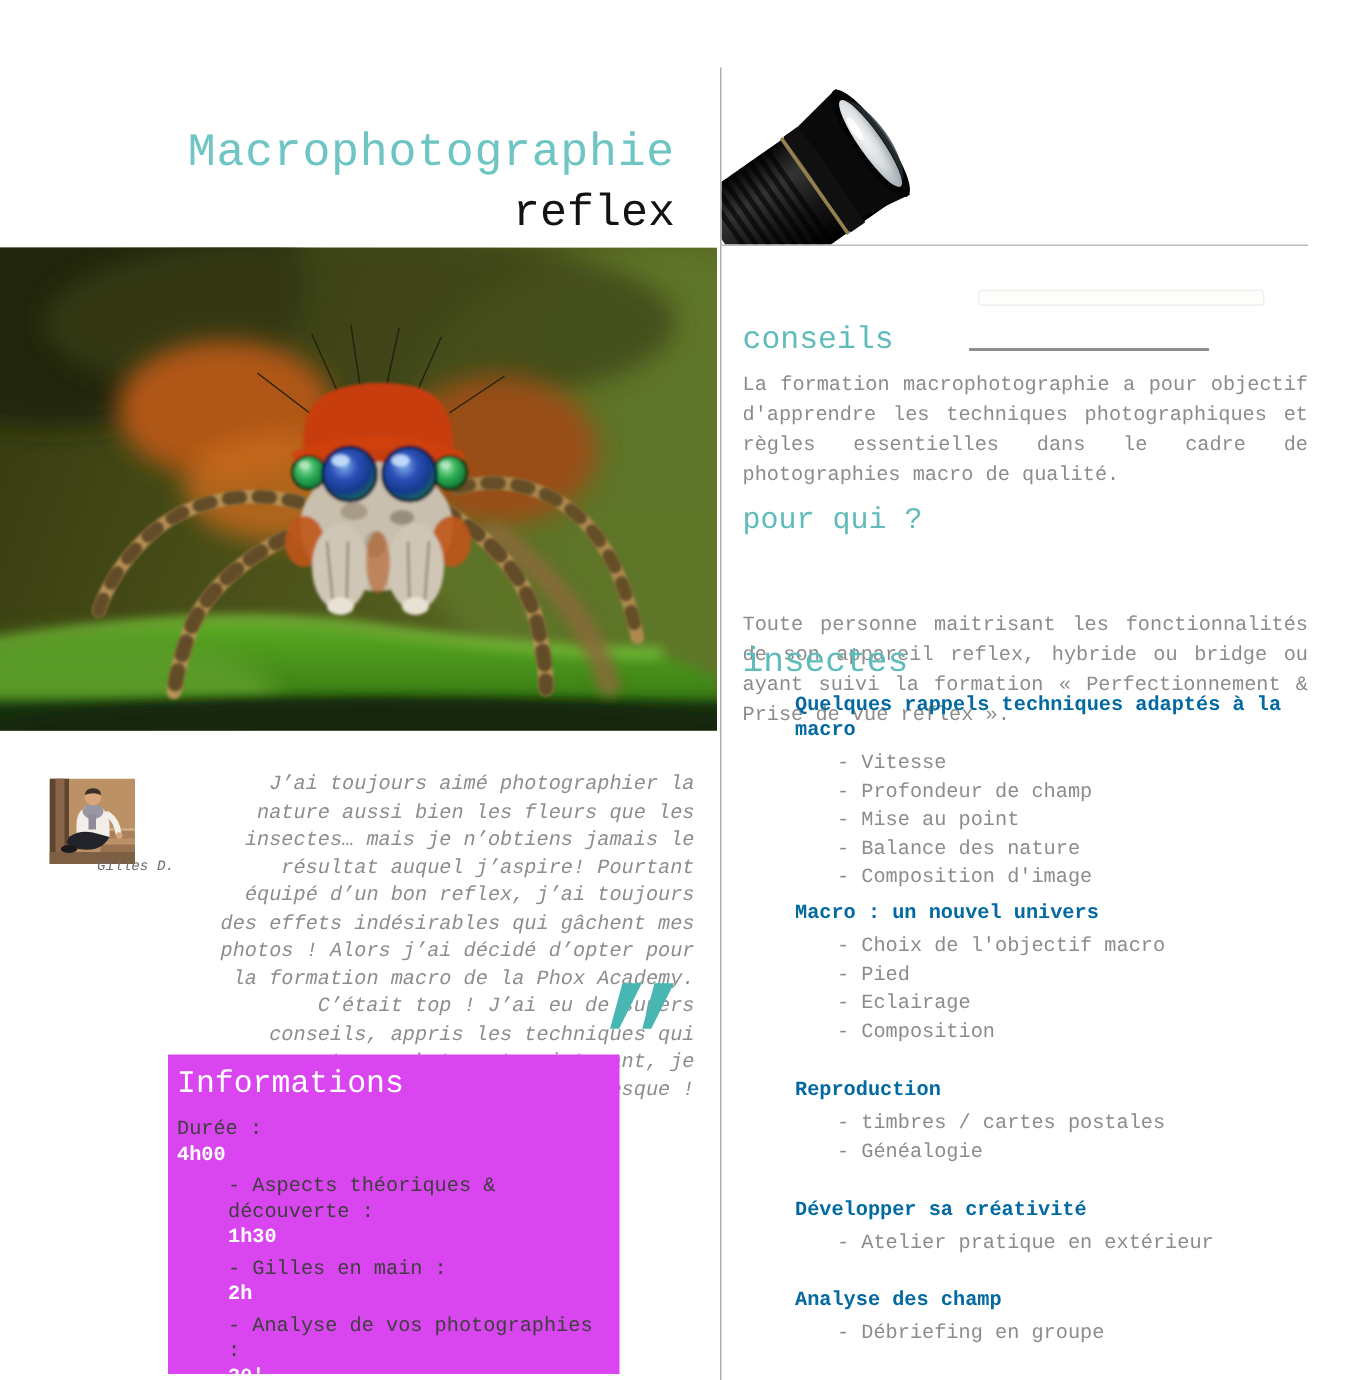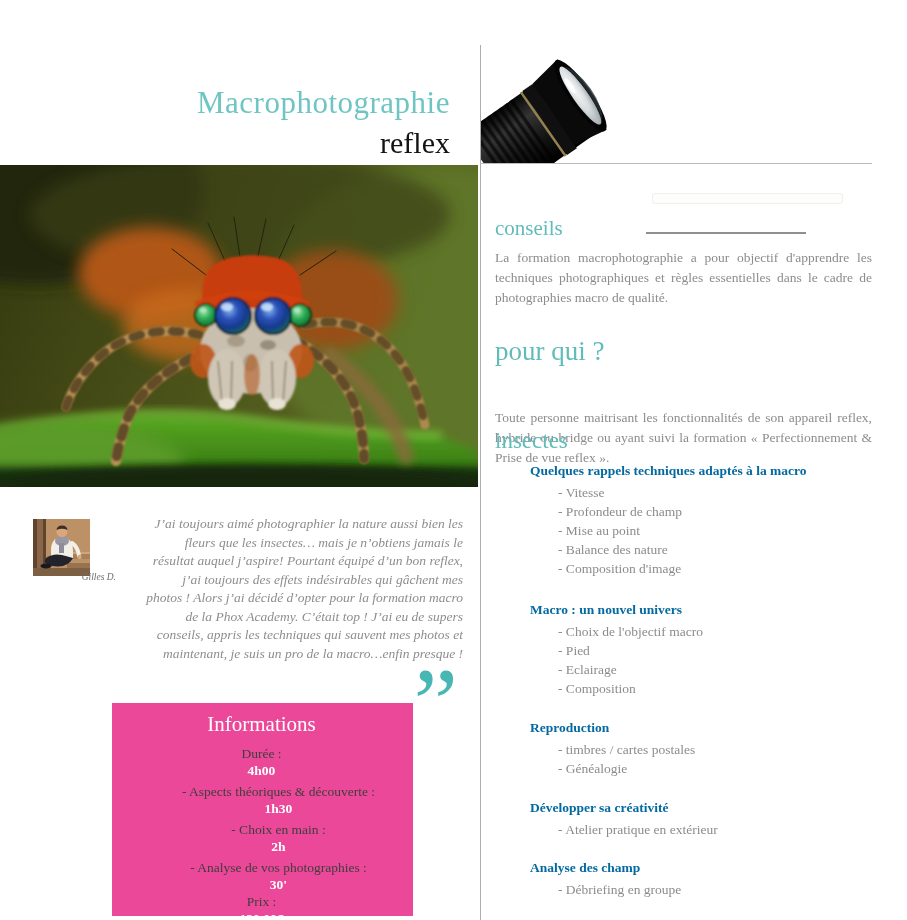--- a/index.html
+++ b/index.html
@@ -1,18 +1,18 @@
 <!DOCTYPE html>
 <html><head>
 <meta charset="utf-8">
 <style>
   html,body { margin:0; padding:0; background:#ffffff; }
   .page {
     position:relative; width:907px; height:920px; overflow:hidden;
-    background:#ffffff; font-family:Liberation Serif, serif;
+    background:#ffffff; font-family:Liberation Mono, monospace;
   }
   
   .title-main {
     position:absolute; top:84px; left:0; width:450px; text-align:right;
     font-size:31px; line-height:38px; color:#6fc5c3; letter-spacing:0.5px;
   }
   .title-sub {
     position:absolute; top:125px; left:0; width:450px; text-align:right;
     font-size:30px; line-height:36px; color:#131313;
   }
@@ -21,21 +21,21 @@
   .hline-top { position:absolute; left:480px; top:163px; width:392px; height:1px; background:#bcbcbc; }
 
   
   .ghost-box {
     position:absolute; left:652px; top:193px; width:189px; height:9px;
     border:1px solid #f1efec; border-radius:3px; background:#fdfdfc;
   }
   .ghost-line { position:absolute; left:646px; top:232px; width:160px; height:2px; background:#8f8f8f; }
   .sec-head { position:absolute; left:495px; color:#5fbcba; }
   .sec-head.h-objectifs { top:216px; font-size:21px; }
-  .sec-head.h-pourqui  { top:336px; font-size:27px; }
+  .sec-head.h-pourqui  { top:336px; font-size:20px; }
   .sec-head.h-programme{ top:428px; font-size:23px; }
   .para {
     position:absolute; left:495px; width:377px; text-align:justify;
     font-size:13.5px; line-height:20px; color:#8c8c8c;
   }
   .para.p-objectifs { top:248px; }
   .para.p-pourqui   { top:368px;margin-top:40px; }
   .pg { position:absolute; left:530px; width:352px; }
   .pg-title { font-weight:bold; font-size:13.5px; line-height:17px; color:#0369a1; margin:0 0 4px 0; }
   .pg-item  { font-size:13.5px; line-height:19px; color:#8c8c8c; padding-left:28px; }
@@ -53,21 +53,21 @@
     font-size:13.5px; line-height:18.5px; font-style:italic; color:#8d8d8d;
   }
   .quote-mark {
     position:absolute; left:398px; top:663px; width:60px; text-align:right;
     font-size:100px; line-height:0.8; color:#48b7b4; font-style:normal;
   }
 
   
   .info-box {
     position:absolute; left:112px; top:703px; width:301px; height:213px;
-    background:#ec4899; box-sizing:border-box; padding:8px 8px 0 6px;text-align:center;
+    background:#d946ef; box-sizing:border-box; padding:8px 8px 0 6px;
   }
   .info-heading { font-size:21px; line-height:26px; color:#ffffff; margin:0 0 8px 0; font-weight:normal; }
   .info-row { margin:0; }
   .info-row.indent { padding-left:34px; margin-top:4px; }
   .info-label { font-size:13.5px; line-height:17px; color:#3e3e3e; }
   .info-value { font-size:13.5px; line-height:17px; color:#ffffff; font-weight:bold; }
 
   .spider-photo { position:absolute; left:0; top:165px; width:478px; height:322px; }
 </style>
 </head>
@@ -291,21 +291,21 @@
 
     <div class="info-row">
       <div class="info-label">Durée :</div>
       <div class="info-value">4h00</div>
     </div>
     <div class="info-row indent">
       <div class="info-label">- Aspects théoriques &amp; découverte :</div>
       <div class="info-value">1h30</div>
     </div>
     <div class="info-row indent">
-      <div class="info-label">- Choix en main :</div>
+      <div class="info-label">- Gilles en main :</div>
       <div class="info-value">2h</div>
     </div>
     <div class="info-row indent">
       <div class="info-label">- Analyse de vos photographies :</div>
       <div class="info-value">30'</div>
     </div>
     <div class="info-row">
       <div class="info-label">Prix :</div>
       <div class="info-value">120.00€</div>
     </div>

